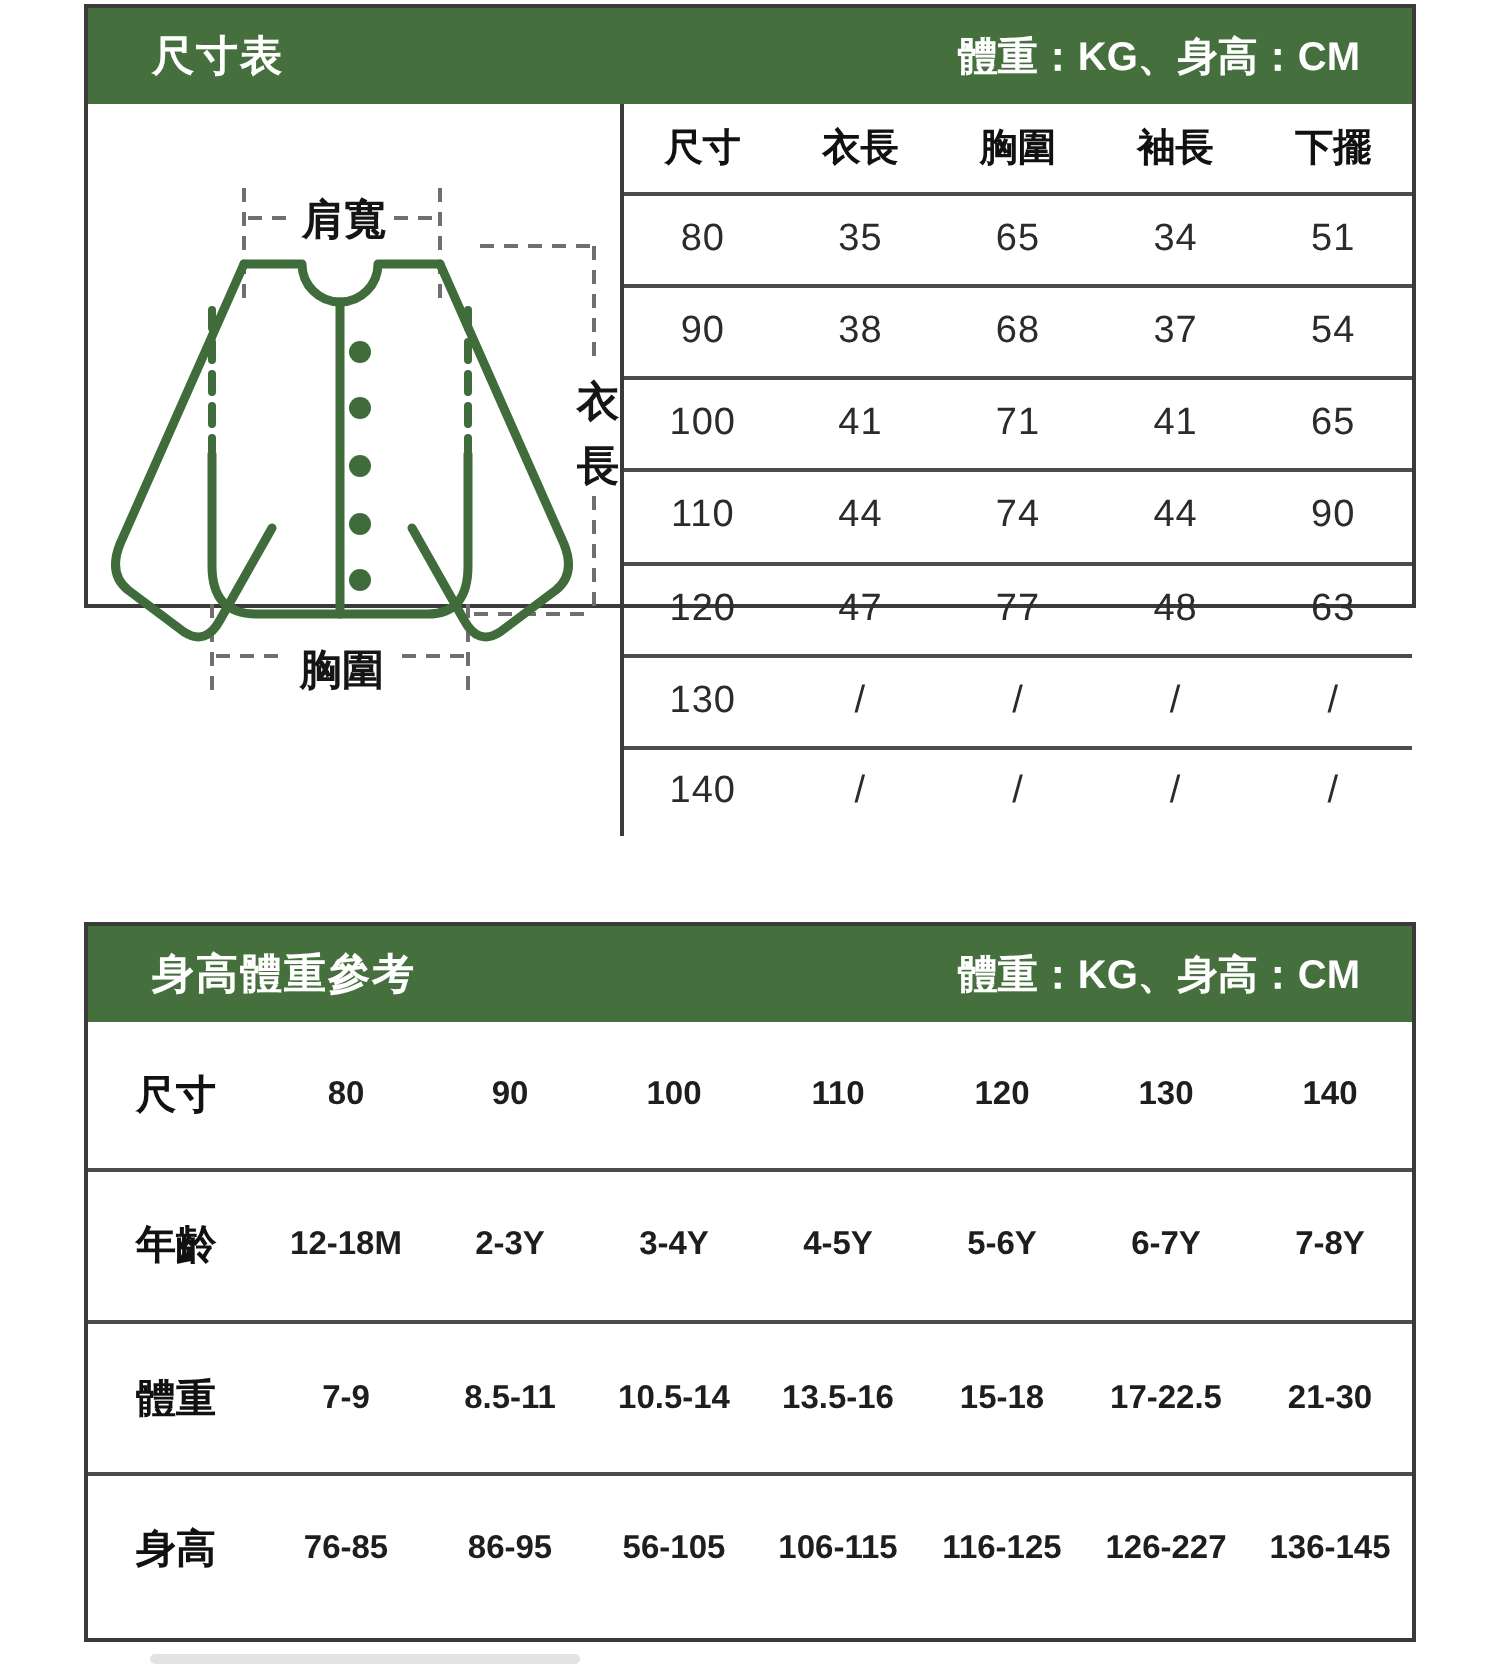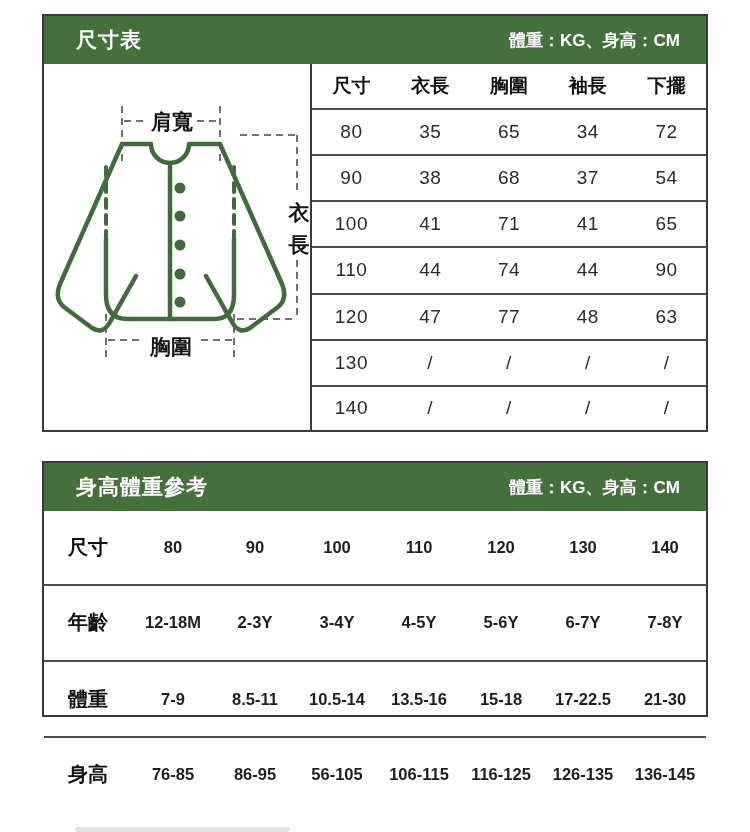--- a/index.html
+++ b/index.html
@@ -20,32 +20,32 @@
     background:var(--page_bg);
     font-family:"Liberation Sans",sans-serif;
     color:var(--text);
     overflow:hidden;
   }
   .panel{
     position:absolute;left:42px;width:666px;
     border:2px solid var(--border_dark);
     background:#fff;
   }
-  .panel-1{top:14px;height:418px;}
-  .panel-2{top:461px;height:256px;}
+  .panel-1{top:2px;height:302px;}
+  .panel-2{top:461px;height:360px;}
   .panel-header{
     height:48px;
     background:var(--header_bg);
     color:var(--header_text);
     display:flex;align-items:center;justify-content:space-between;
     padding:0 26px 0 32px;
     font-weight:bold;
   }
   .panel-header .ttl{font-size:21px;letter-spacing:1px;}
-  .panel-header .unit{font-size:17px;}
+  .panel-header .unit{font-size:20px;}
   .panel1-body{display:flex;height:366px;}
   .diagram-cell{
     flex:0 0 268px;width:268px;
     border-right:2px solid var(--border_dark);
     position:relative;
   }
   .size-table{
     flex:1;height:100%;
     border-collapse:collapse;table-layout:fixed;
   }
@@ -149,21 +149,21 @@
               <th>袖長</th>
               <th>下擺</th>
             </tr>
         </thead>
         <tbody>
             <tr>
               <td>80</td>
               <td>35</td>
               <td>65</td>
               <td>34</td>
-              <td>72</td>
+              <td>51</td>
             </tr>
             <tr>
               <td>90</td>
               <td>38</td>
               <td>68</td>
               <td>37</td>
               <td>54</td>
             </tr>
             <tr>
               <td>100</td>
@@ -242,21 +242,21 @@
             <td>17-22.5</td>
             <td>21-30</td>
           </tr>
           <tr>
             <th>身高</th>
             <td>76-85</td>
             <td>86-95</td>
             <td>56-105</td>
             <td>106-115</td>
             <td>116-125</td>
-            <td>126-135</td>
+            <td>126-227</td>
             <td>136-145</td>
           </tr>
         </tbody>
     </table>
   </section>
 
   <div class="cutoff"></div>
 </div>
 
 </body></html>

